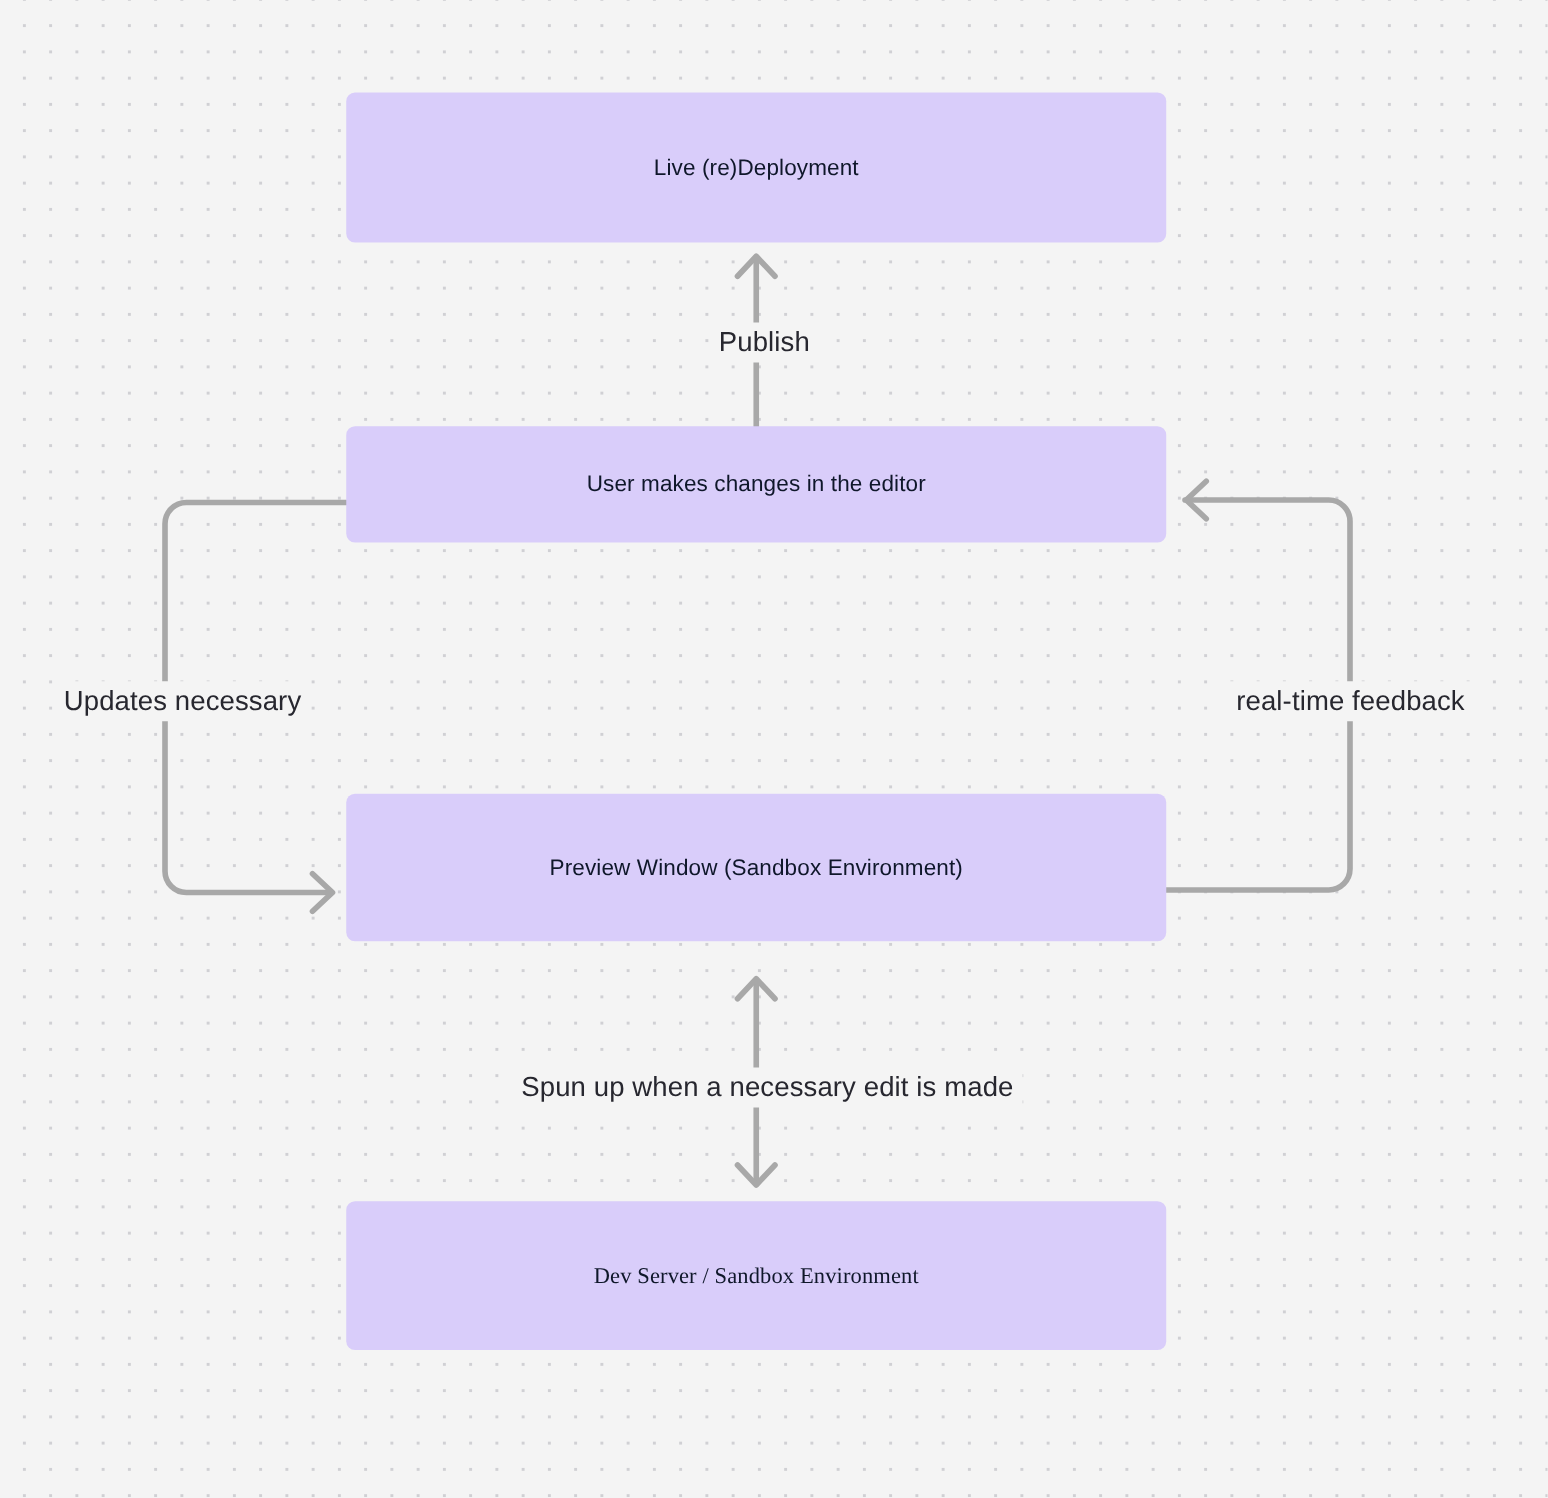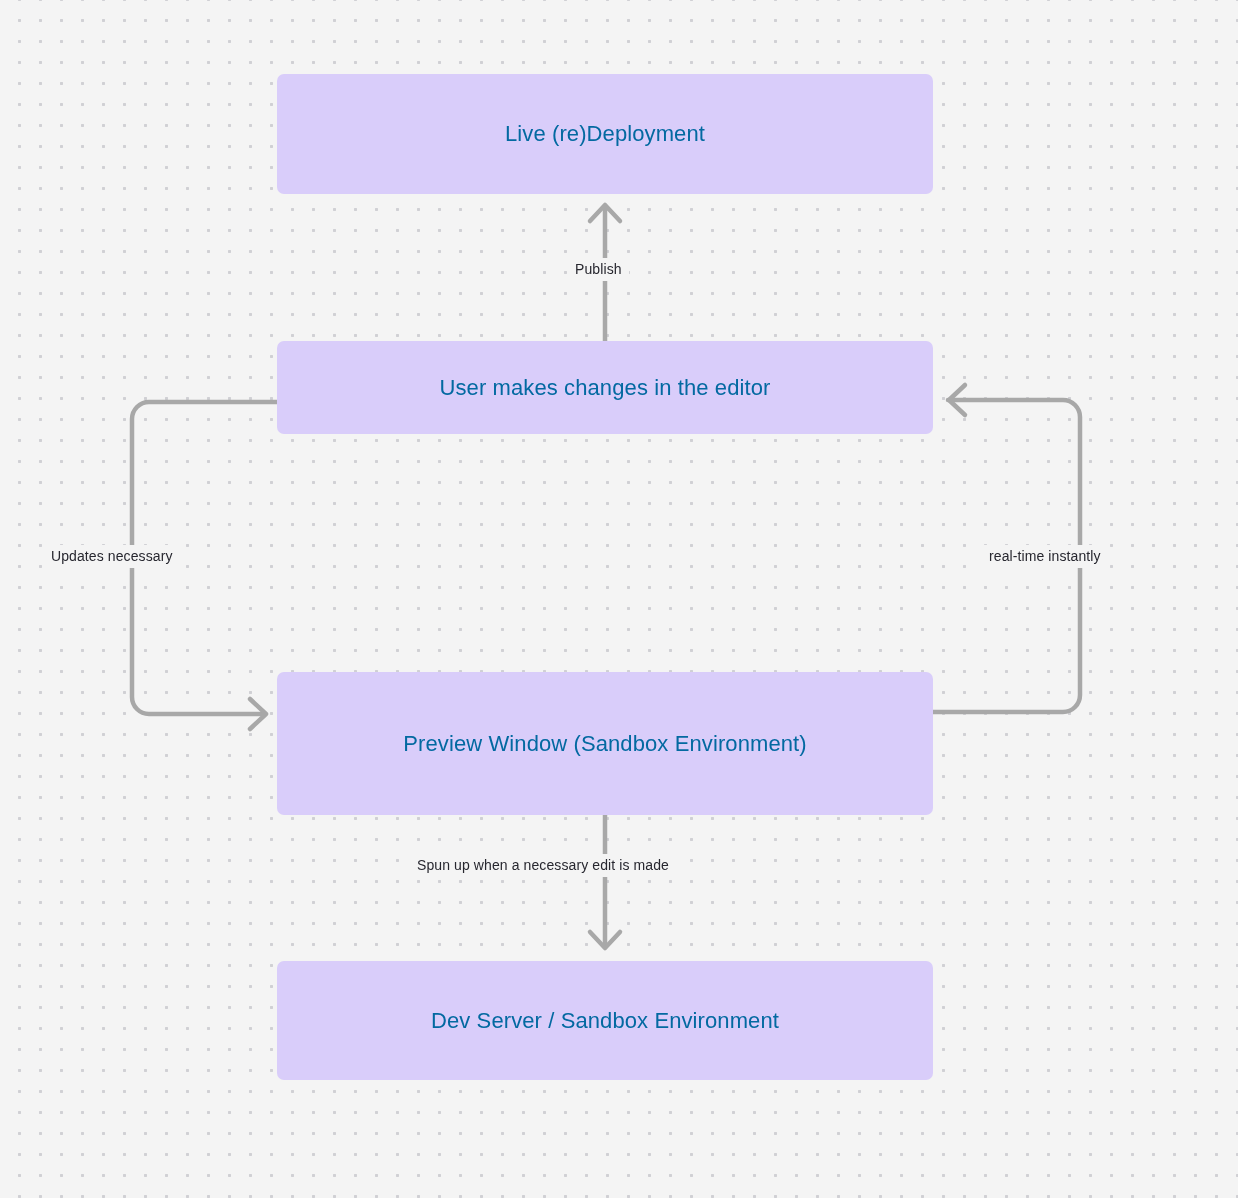--- a/index.html
+++ b/index.html
@@ -33,34 +33,34 @@
     position: absolute;
     left: 277px;
     width: 656px;
     background: #d9cdfa;
     border-radius: 7px;
     display: flex;
     align-items: center;
     justify-content: center;
   }
   .node-label {
-    font-size: 22px;
-    color: #0369a1;
+    font-size: 18px;
+    color: #0f172a;
     letter-spacing: 0.1px;
     text-align: center;
     line-height: 1.25;
   }
   #node-live        { top: 74px;  height: 120px; }
   #node-user        { top: 341px; height: 93px; }
-  #node-preview     { top: 672px; height: 143px; }
-  #node-devserver   { top: 961px; height: 119px; }
+  #node-preview     { top: 635px; height: 118px; }
+  #node-devserver   { top: 961px; height: 119px; font-family: Liberation Serif, serif; }
 
   .edge-label {
     position: absolute;
-    font-size: 14px;
+    font-size: 22px;
     color: #27272f;
     letter-spacing: 0.1px;
     white-space: nowrap;
     background: #f4f4f4;
     padding: 3px 7px;
     line-height: 1.2;
   }
   #label-publish        { left: 568px; top: 258px; }
   #label-updates        { left: 44px;  top: 545px; }
   #label-realtime       { left: 982px; top: 545px; }
@@ -110,17 +110,17 @@
   </div>
 
   <div class="node" id="node-devserver">
     <span class="node-label">Dev Server / Sandbox Environment</span>
   </div>
 
   <div class="edge-label" id="label-publish">Publish</div>
 
   <div class="edge-label" id="label-updates">Updates necessary</div>
 
-  <div class="edge-label" id="label-realtime">real-time instantly</div>
+  <div class="edge-label" id="label-realtime">real-time feedback</div>
 
   <div class="edge-label" id="label-spunup">Spun up when a necessary edit is made</div>
 
 </div>
 
 </body></html>

